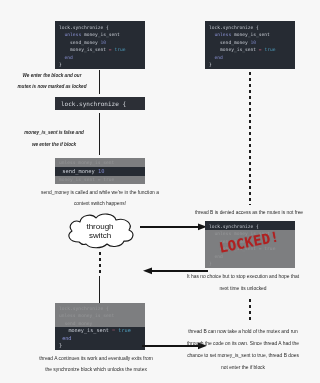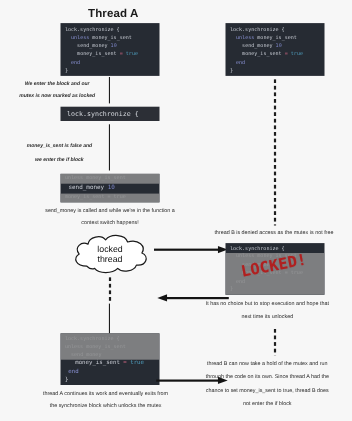--- a/index.html
+++ b/index.html
@@ -104,21 +104,20 @@
     transform:rotate(-11deg);
     text-shadow:0 0 1px rgba(176,32,32,.45);
     white-space:nowrap;
   }
 </style>
 </head>
 <body>
 
 <div id="stage">
 
-  <div class="col-title" style="left:80px;top:6px;">Thread A</div>
 
   <div class="code" style="left:55px;top:21px;width:90px;height:48px;">
     <div class="ln"><span>lock.synchronize {</span></div>
     <div class="ln">  <span class="kw">unless</span><span> money_is_sent</span></div>
     <div class="ln">    <span class="fn">send_money</span> <span class="num">10</span></div>
     <div class="ln">    <span>money_is_sent</span> <span class="op">=</span> <span class="bool">true</span></div>
     <div class="ln">  <span class="kw">end</span></div>
     <div class="ln"><span>}</span></div>
   </div>
 
@@ -156,22 +155,22 @@
   <div class="note" style="left:10px;top:189px;width:180px;">send_money is called and while we're in the function a</div>
   <div class="note" style="left:10px;top:200px;width:180px;">context switch happens!</div>
 
   <div class="cloud" style="left:62px;top:211px;width:76px;height:40px;">
     <svg width="76" height="40" viewBox="0 0 76 40">
       <path d="M17 31 C7 31 4 24 10 20 C5 14 12 8 18 11 C19 4 30 2 34 7
                C39 1 52 2 54 9 C64 6 71 13 67 19 C74 22 71 31 62 30
                C60 36 49 37 45 33 C40 38 28 38 24 33 C22 34 19 33 17 31 Z" fill="#ffffff" stroke="#1a1a1a" stroke-width="1.1" stroke-linejoin="round"></path>
     </svg>
     <div class="ctext">
-      <span>locked</span>
-      <span>thread</span>
+      <span>through</span>
+      <span>switch</span>
     </div>
   </div>
 
   <div class="harrow" style="left:140px;top:222px;width:68px;">
     <div class="shaft" style="left:0;width:60px;"></div>
     <svg style="position:absolute;left:58px;top:0;" width="10" height="10" viewBox="0 0 10 10">
       <path d="M0 1.6 L9 4.8 L0 8.2 Z" fill="#141414"></path>
     </svg>
   </div>
 

